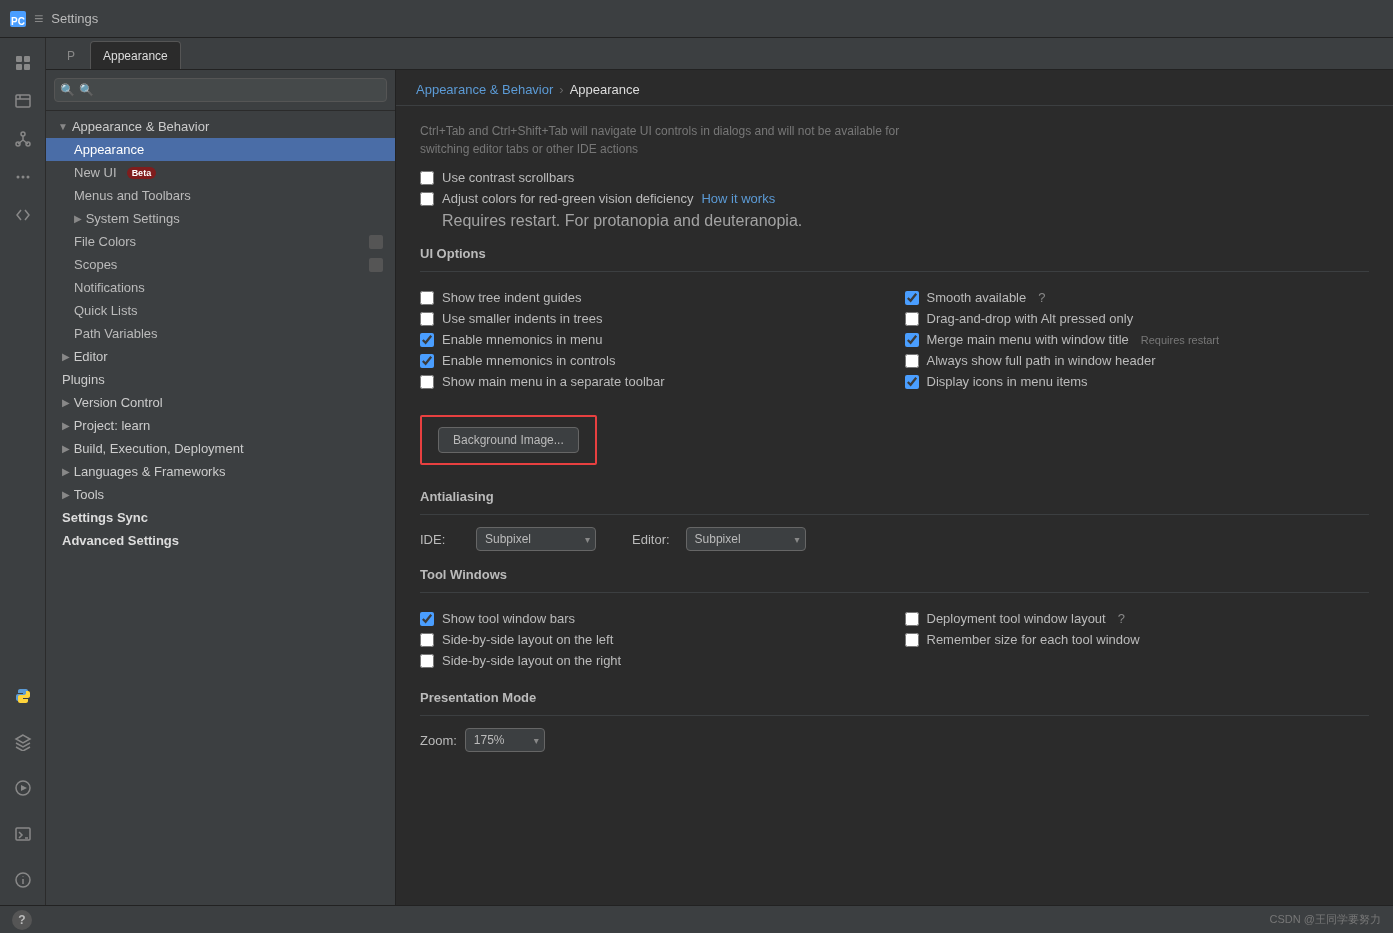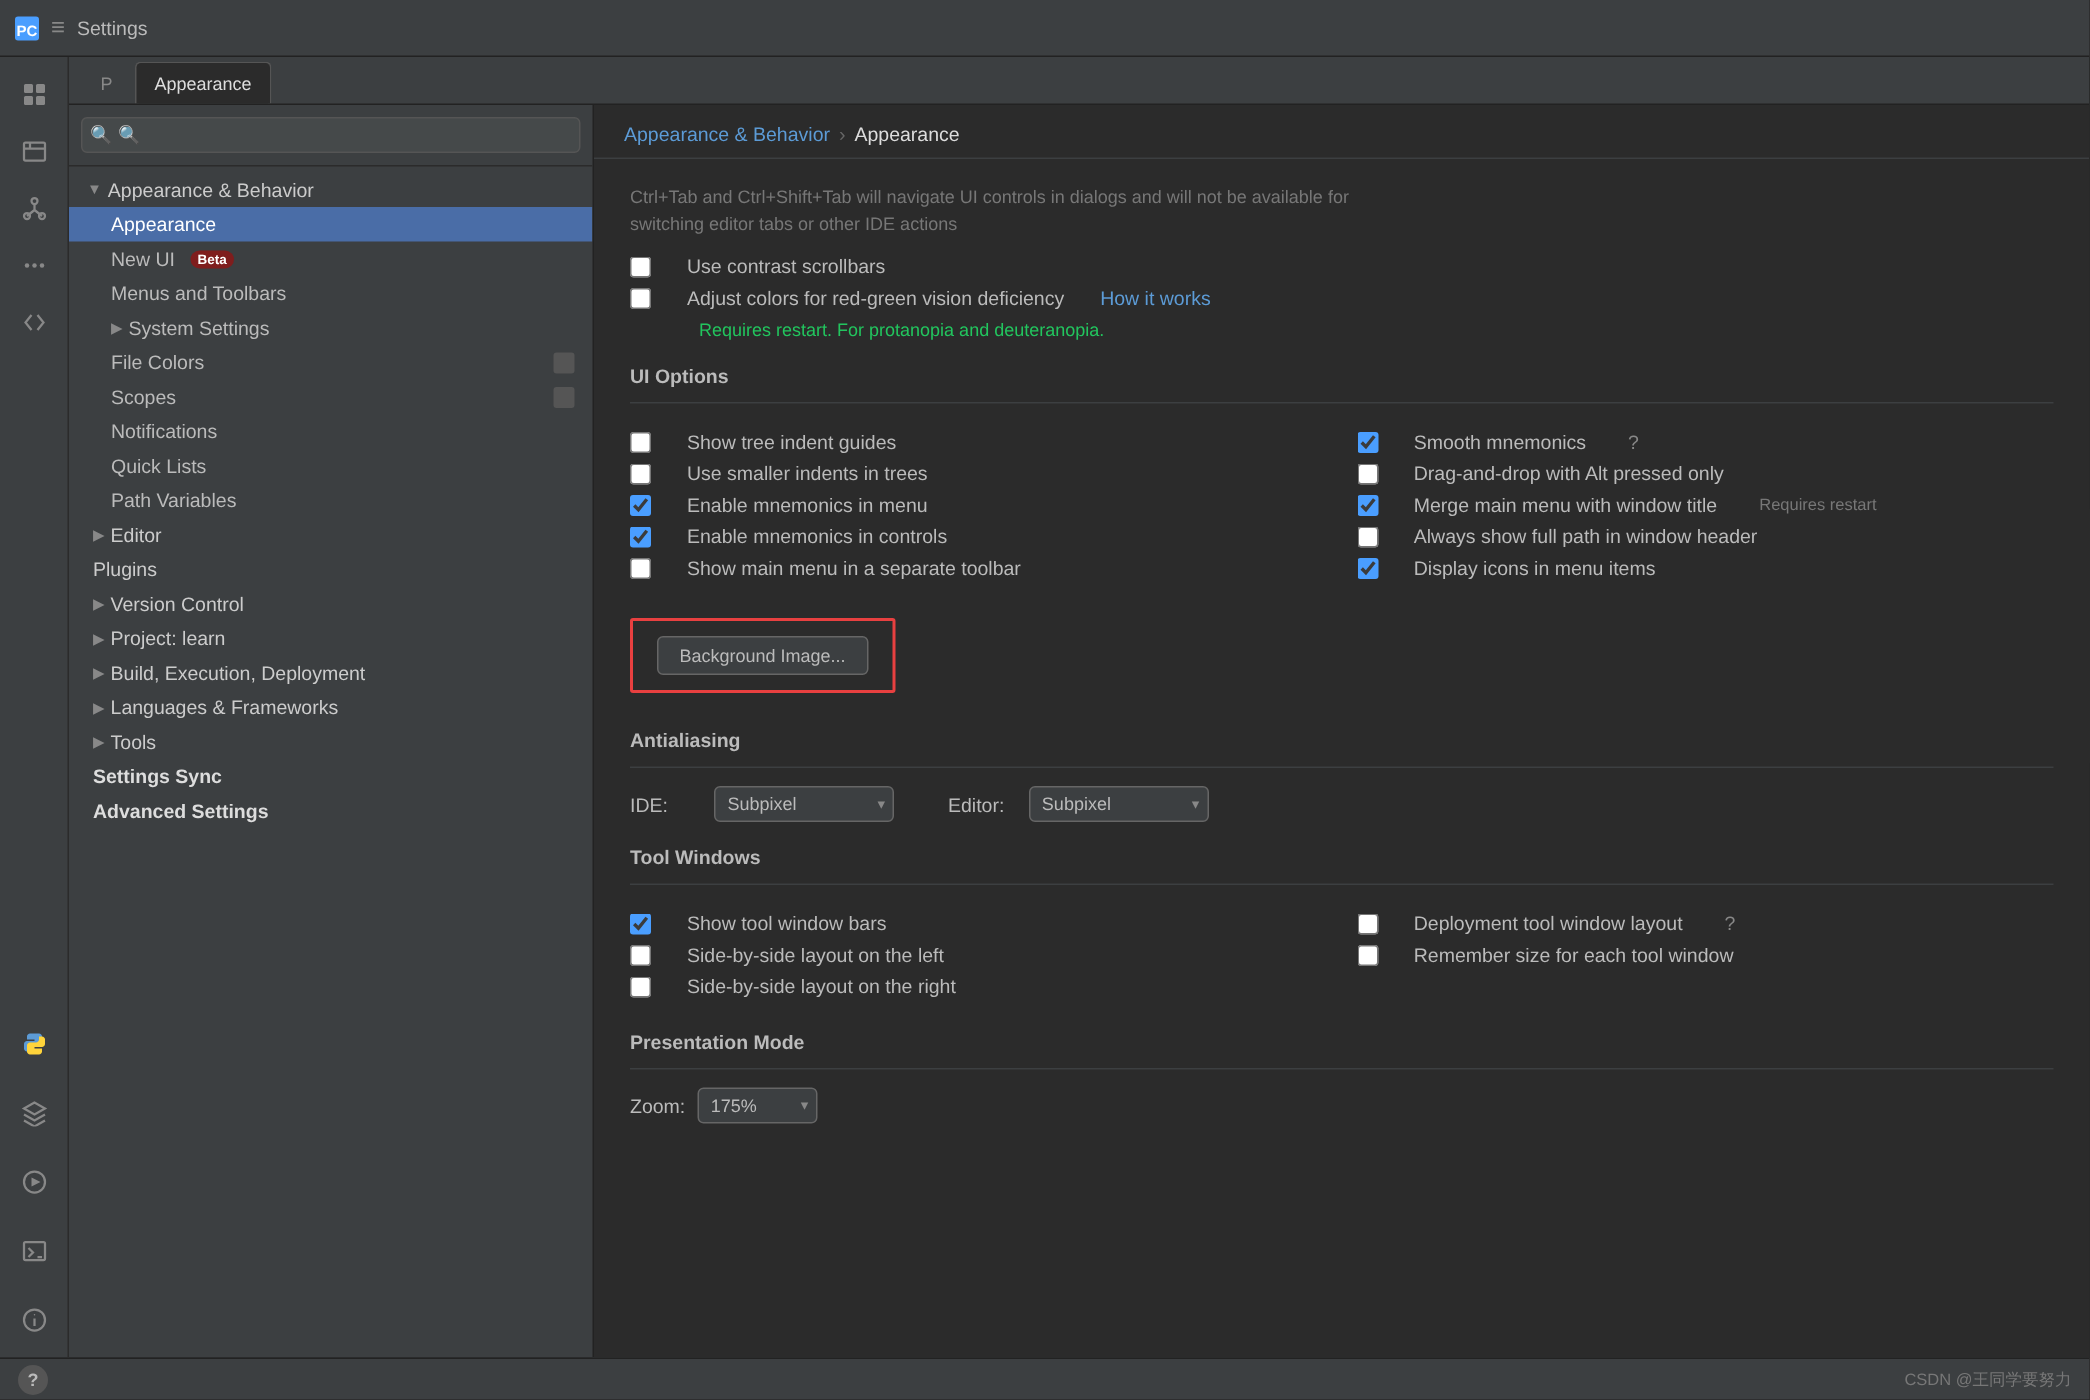--- a/index.html
+++ b/index.html
@@ -225,32 +225,32 @@
     .info-text {
       font-size: 12px;
       color: #777;
       margin-bottom: 12px;
       line-height: 1.5;
     }
 
     .checkbox-row {
       display: flex;
       align-items: center;
-      gap: 24px;
+      gap: 8px;
       margin: 6px 0;
     }
     .checkbox-row input[type=checkbox] {
       width: 14px;
       height: 14px;
       accent-color: #4a9eff;
       cursor: pointer;
     }
     .checkbox-label { color: #bbb; font-size: 13px; cursor: pointer; }
     .link-text { color: #5c9bd6; cursor: pointer; font-size: 13px; }
-    .note-text { color: #22c55e; font-size: 12px; margin-left: 24px; }
+    .note-text { color: #a3a3a3; font-size: 16px; }
 
     .section-title {
       font-size: 13px;
       color: #bbb;
       font-weight: 600;
       margin: 16px 0 10px;
     }
     .section-divider {
       border: none;
       border-top: 1px solid #3c3f41;
@@ -599,21 +599,21 @@
                 </div>
                 <div class="checkbox-row">
                   <input type="checkbox" id="cb-main-menu" style="">
                   <label class="checkbox-label" for="cb-main-menu">Show main menu in a separate toolbar</label>
                 </div>
               </div>
 
               <div>
                 <div class="checkbox-row">
                   <input type="checkbox" id="cb-smooth" checked="" style="">
-                  <label class="checkbox-label" for="cb-smooth">Smooth mnemonics</label>
+                  <label class="checkbox-label" for="cb-smooth">Smooth available</label>
                   <span style="color:#888;cursor:pointer;margin-left:4px;">?</span>
                 </div>
                 <div class="checkbox-row">
                   <input type="checkbox" id="cb-drag" style="">
                   <label class="checkbox-label" for="cb-drag">Drag-and-drop with Alt pressed only</label>
                 </div>
                 <div class="checkbox-row">
                   <input type="checkbox" id="cb-merge" checked="" style="">
                   <label class="checkbox-label" for="cb-merge">Merge main menu with window title</label>
                   <span class="requires-restart">Requires restart</span>

